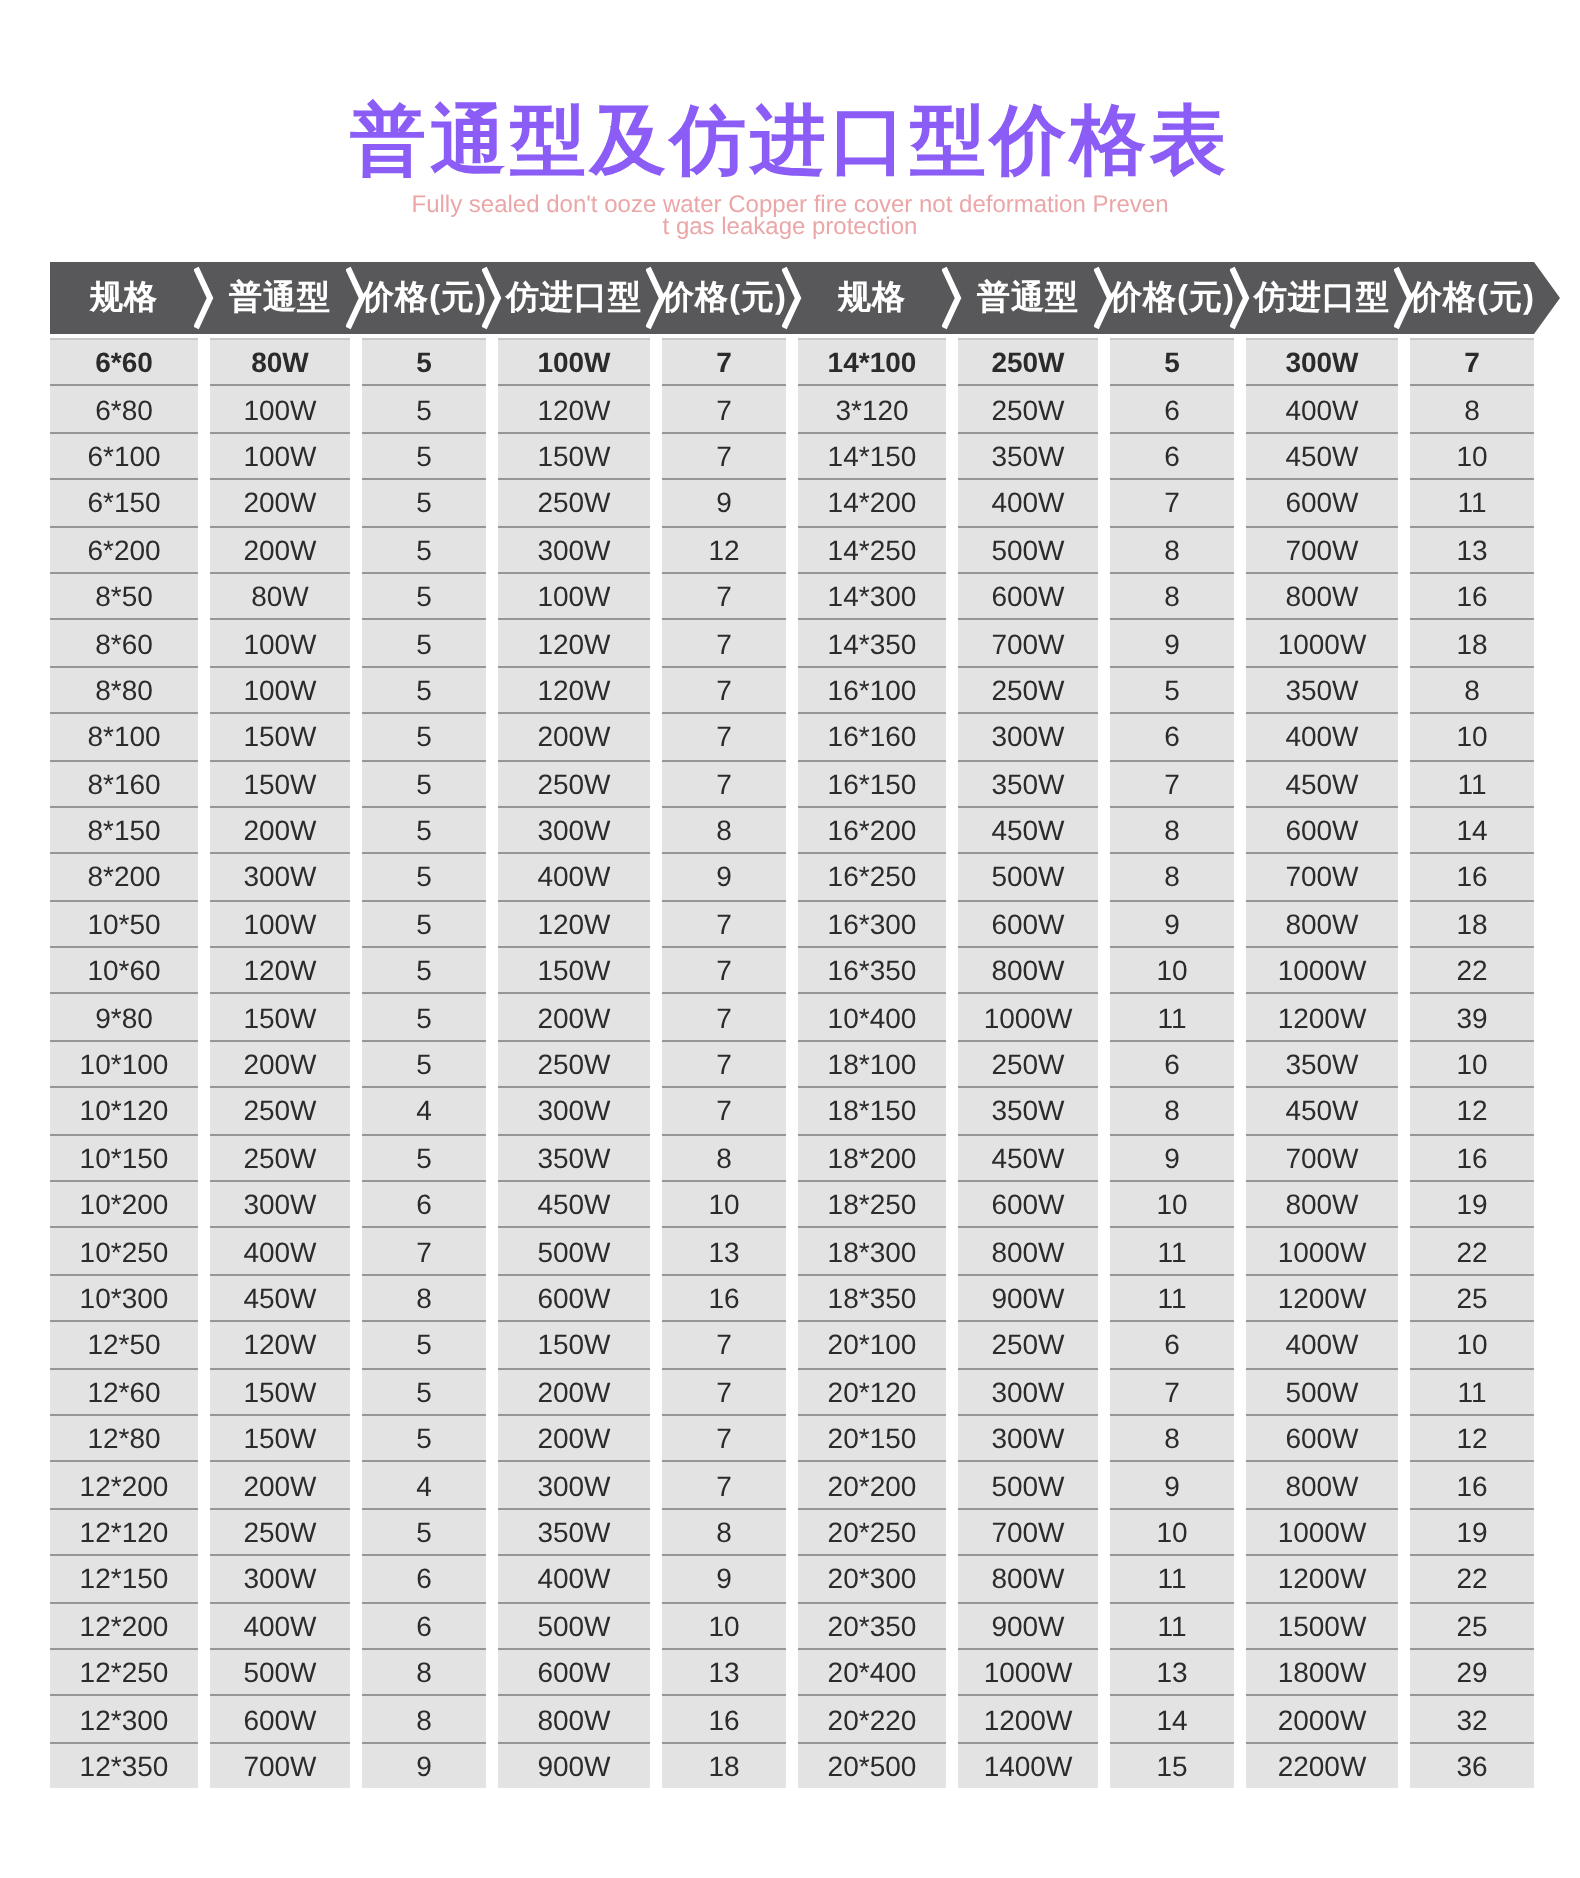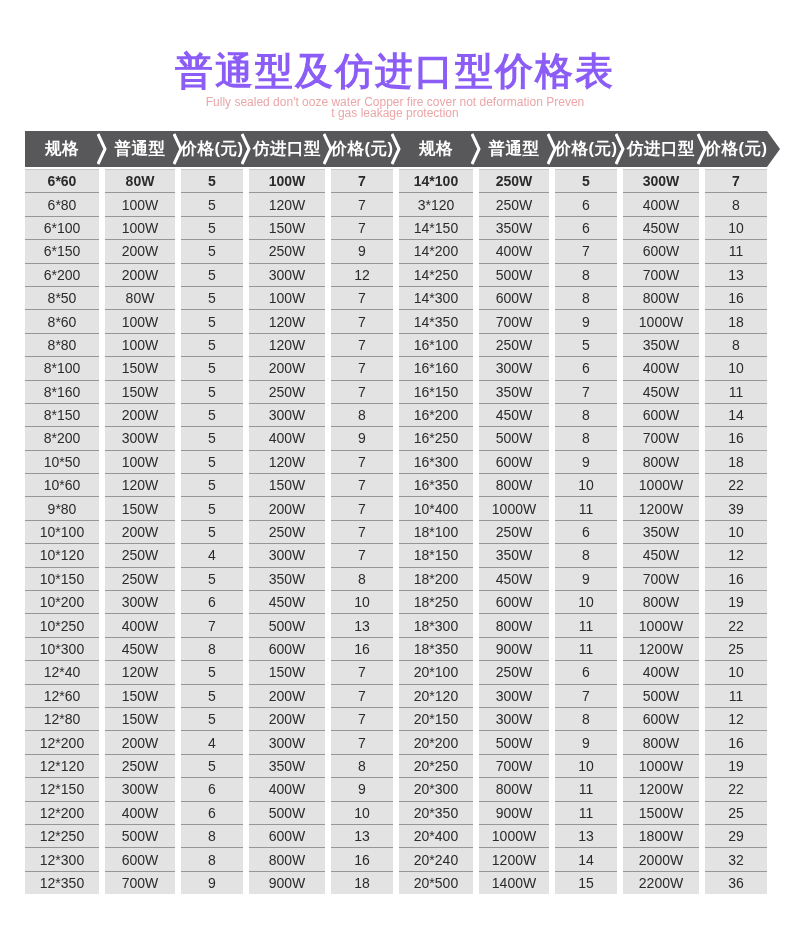--- a/index.html
+++ b/index.html
@@ -319,21 +319,21 @@
         <div class="td">10*300</div>
         <div class="td">450W</div>
         <div class="td">8</div>
         <div class="td">600W</div>
         <div class="td">16</div>
         <div class="td">18*350</div>
         <div class="td">900W</div>
         <div class="td">11</div>
         <div class="td">1200W</div>
         <div class="td">25</div>
-        <div class="td">12*40</div>
+        <div class="td">12*50</div>
         <div class="td">120W</div>
         <div class="td">5</div>
         <div class="td">150W</div>
         <div class="td">7</div>
         <div class="td">20*100</div>
         <div class="td">250W</div>
         <div class="td">6</div>
         <div class="td">400W</div>
         <div class="td">10</div>
         <div class="td">12*60</div>
@@ -404,21 +404,21 @@
         <div class="td">20*400</div>
         <div class="td">1000W</div>
         <div class="td">13</div>
         <div class="td">1800W</div>
         <div class="td">29</div>
         <div class="td">12*300</div>
         <div class="td">600W</div>
         <div class="td">8</div>
         <div class="td">800W</div>
         <div class="td">16</div>
-        <div class="td">20*240</div>
+        <div class="td">20*220</div>
         <div class="td">1200W</div>
         <div class="td">14</div>
         <div class="td">2000W</div>
         <div class="td">32</div>
         <div class="td">12*350</div>
         <div class="td">700W</div>
         <div class="td">9</div>
         <div class="td">900W</div>
         <div class="td">18</div>
         <div class="td">20*500</div>

